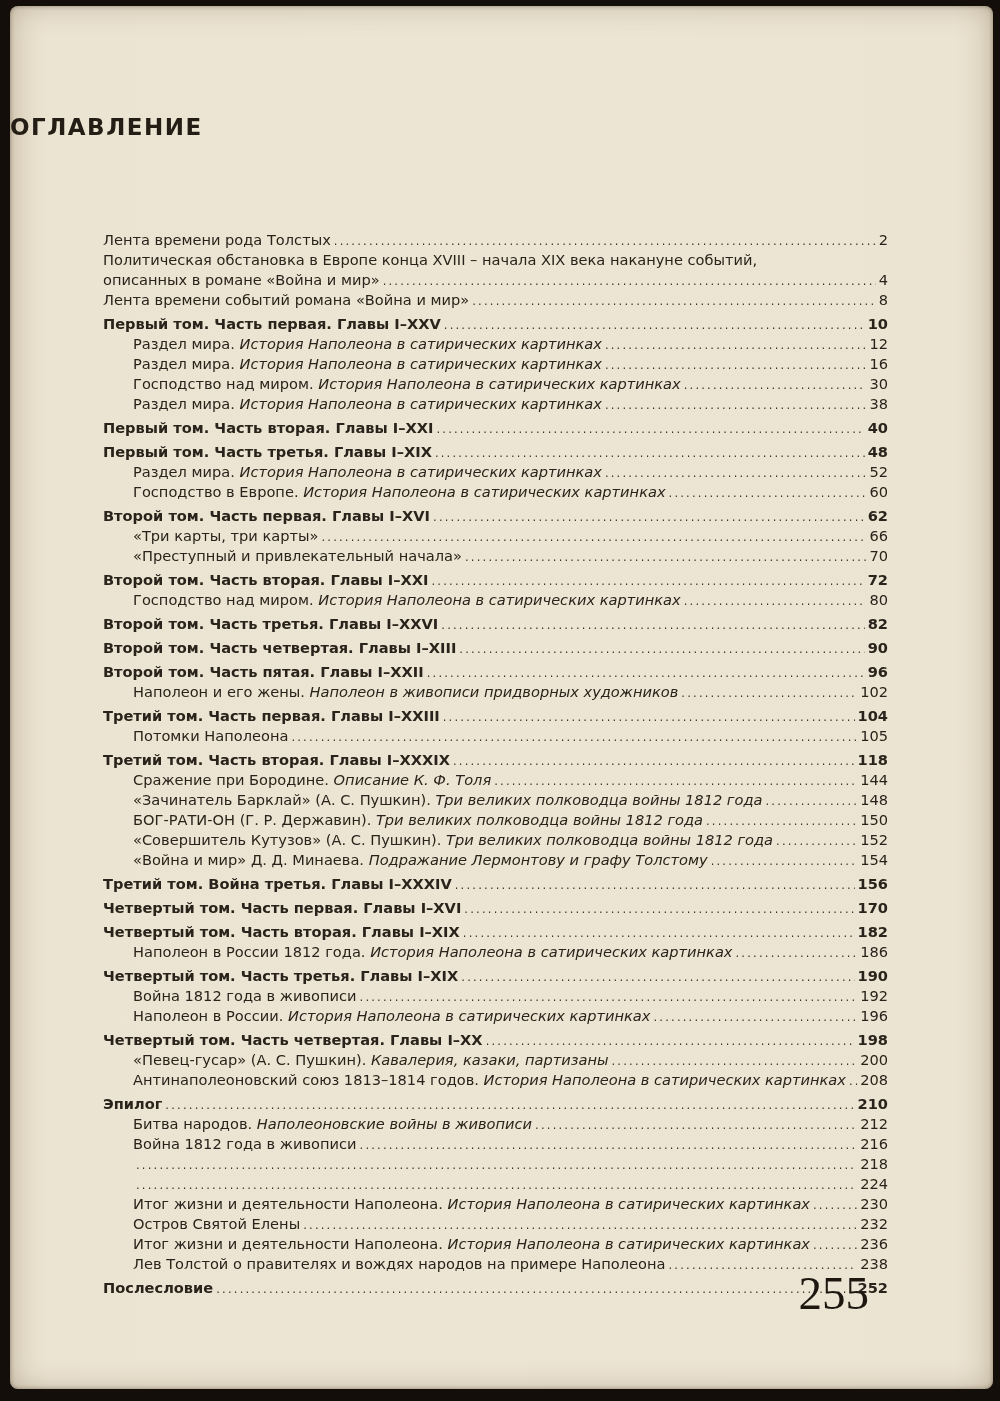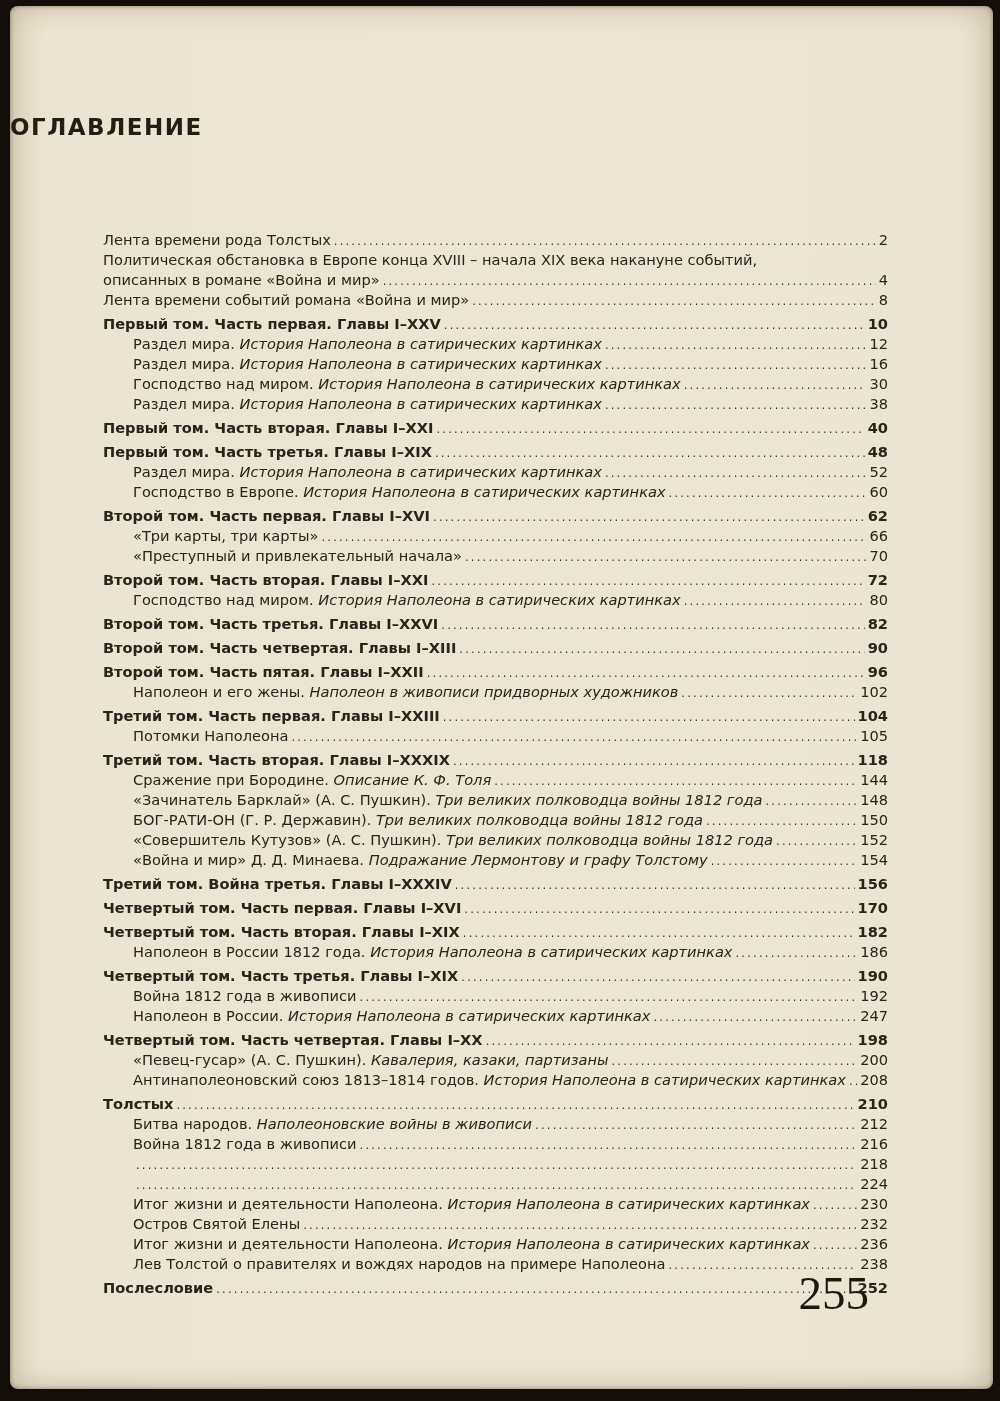--- a/index.html
+++ b/index.html
@@ -246,39 +246,39 @@
           <span class="pageno">190</span>
         </div>
         <div class="row indent">
           <span class="txt"><span>Война 1812 года в живописи</span></span>
           <span class="leader">..........................................................................................................................................................................</span>
           <span class="pageno">192</span>
         </div>
         <div class="row indent">
           <span class="txt"><span>Наполеон в России. </span><span class="it">История Наполеона в сатирических картинках</span></span>
           <span class="leader">..........................................................................................................................................................................</span>
-          <span class="pageno">247</span>
+          <span class="pageno">196</span>
         </div>
         <div class="row bold gap">
           <span class="txt"><span>Четвертый том. Часть четвертая. Главы I–XX</span></span>
           <span class="leader">..........................................................................................................................................................................</span>
           <span class="pageno">198</span>
         </div>
         <div class="row indent">
           <span class="txt"><span>«Певец-гусар» (А. С. Пушкин). </span><span class="it">Кавалерия, казаки, партизаны</span></span>
           <span class="leader">..........................................................................................................................................................................</span>
           <span class="pageno">200</span>
         </div>
         <div class="row indent">
           <span class="txt"><span>Антинаполеоновский союз 1813–1814 годов. </span><span class="it">История Наполеона в сатирических картинках</span></span>
           <span class="leader">..........................................................................................................................................................................</span>
           <span class="pageno">208</span>
         </div>
         <div class="row bold gap">
-          <span class="txt"><span>Толстых</span></span>
+          <span class="txt"><span>Эпилог</span></span>
           <span class="leader">..........................................................................................................................................................................</span>
           <span class="pageno">210</span>
         </div>
         <div class="row indent">
           <span class="txt"><span>Битва народов. </span><span class="it">Наполеоновские войны в живописи</span></span>
           <span class="leader">..........................................................................................................................................................................</span>
           <span class="pageno">212</span>
         </div>
         <div class="row indent">
           <span class="txt"><span>Война 1812 года в живописи</span></span>

